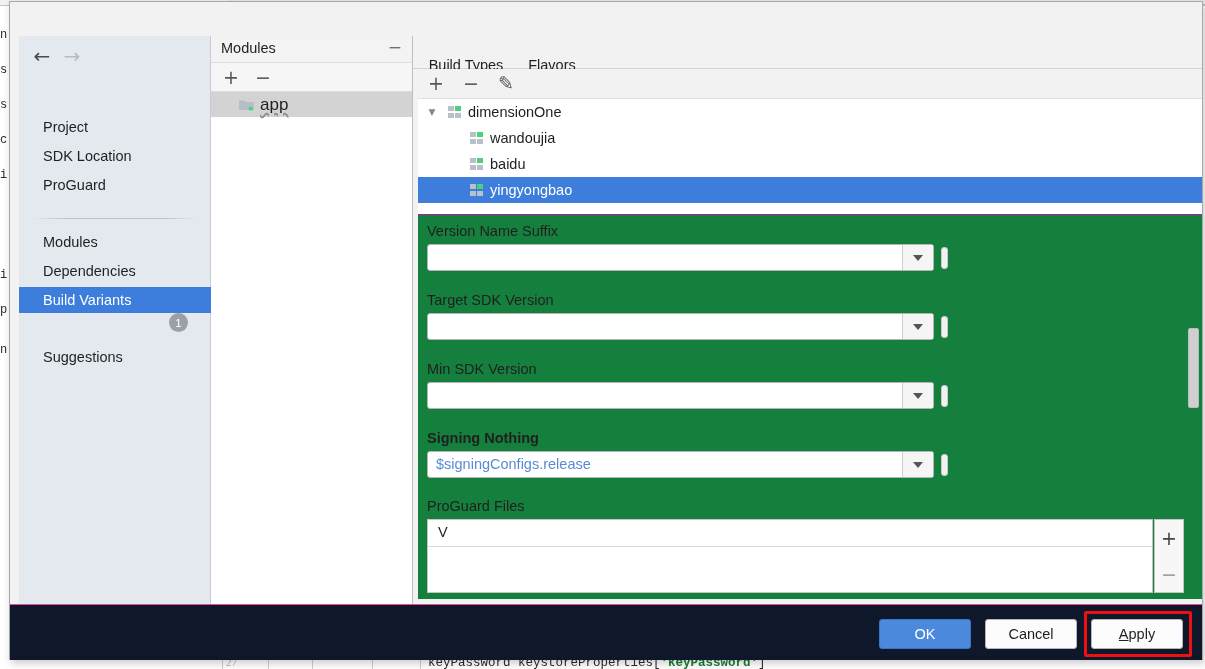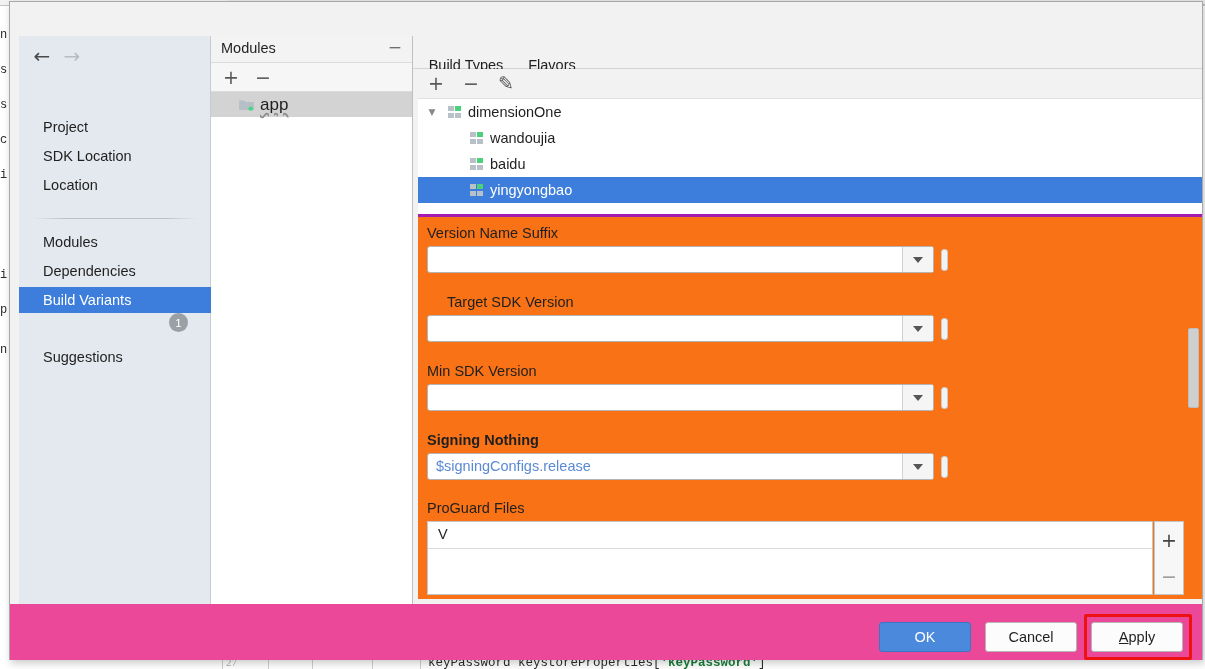--- a/index.html
+++ b/index.html
@@ -203,21 +203,21 @@
     position: absolute; width: 5.5px; height: 5.5px; display: block;
   }
   .flav-ic i.a { left: 0; top: 0; background: #b8c0c8; }
   .flav-ic i.b { left: 7px; top: 0; background: #4dd07a; }
   .flav-ic i.c { left: 0; top: 7px; background: #b8c0c8; }
   .flav-ic i.d { left: 7px; top: 7px; background: #b8c0c8; }
 
   
   #form {
     position: absolute; left: 5px; top: 178px; width: 784px; height: 385px;
-    background: #f97316; border-top: 3px solid #a21caf;
+    background: #15803d; border-top: 1px solid #a21caf;
     overflow: hidden;
   }
   .field-label {
     position: absolute; left: 9px;
     font-size: 14.5px; color: #1f1f1f;
   }
   .field-label.bold { font-weight: bold; }
   .combo {
     position: absolute; left: 9px; width: 507px; height: 27px;
     background: #ffffff; border: 1px solid #b4b4b4; border-radius: 3px;
@@ -277,21 +277,21 @@
   }
   #content-scroll-thumb {
     position: absolute; left: 0; top: 112px; width: 11px; height: 80px;
     background: #cfcfcf; border: 1px solid #bdbdbd; border-radius: 2px;
     cursor: pointer;
   }
 
   
   #footer {
     position: absolute; left: 0; top: 602px; width: 1192px; height: 56px;
-    background: #ec4899; border-top: 4px solid #ec4899;
+    background: #0f172a; border-top: 1px solid #ec4899;
   }
   .dlg-btn {
     position: absolute; top: 14px; height: 30px;
     display: flex; align-items: center; justify-content: center;
     font-size: 14.5px; border-radius: 3px; cursor: pointer;
   }
   #btn-ok {
     left: 869px; width: 92px;
     background: #4a89dc; border: 1px solid #3b76c4; color: #ffffff;
   }
@@ -347,21 +347,21 @@
       <div class="nav-arrow" id="nav-fwd">→</div>
     </div>
     <div id="nav-items">
         <div class="nav-item" style="top: 78px;">
           <span>Project</span>
         </div>
         <div class="nav-item" style="top: 107px;">
           <span>SDK Location</span>
         </div>
         <div class="nav-item" style="top: 136px;">
-          <span>Location</span>
+          <span>ProGuard</span>
         </div>
         <div class="nav-item" style="top: 193px;">
           <span>Modules</span>
         </div>
         <div class="nav-item" style="top: 222px;">
           <span>Dependencies</span>
         </div>
         <div class="nav-item selected" style="top: 251px;">
           <span>Build Variants</span>
         </div>
@@ -446,21 +446,21 @@
     <div id="form">
       <div id="form-fields">
           <div class="field-label" style="top: 8px;">Version Name Suffix</div>
           <div class="combo" style="top: 29px;">
             <div class="val"></div>
             <div class="arrowbox">
               <span></span>
             </div>
           </div>
           <div class="sidehandle" style="left: 523px; top: 32px;"></div>
-          <div class="field-label" style="top: 77px; margin-left: 20px;">Target SDK Version</div>
+          <div class="field-label" style="top: 77px;">Target SDK Version</div>
           <div class="combo" style="top: 98px;">
             <div class="val"></div>
             <div class="arrowbox">
               <span></span>
             </div>
           </div>
           <div class="sidehandle" style="left: 523px; top: 101px;"></div>
           <div class="field-label" style="top: 146px;">Min SDK Version</div>
           <div class="combo" style="top: 167px;">
             <div class="val"></div>

